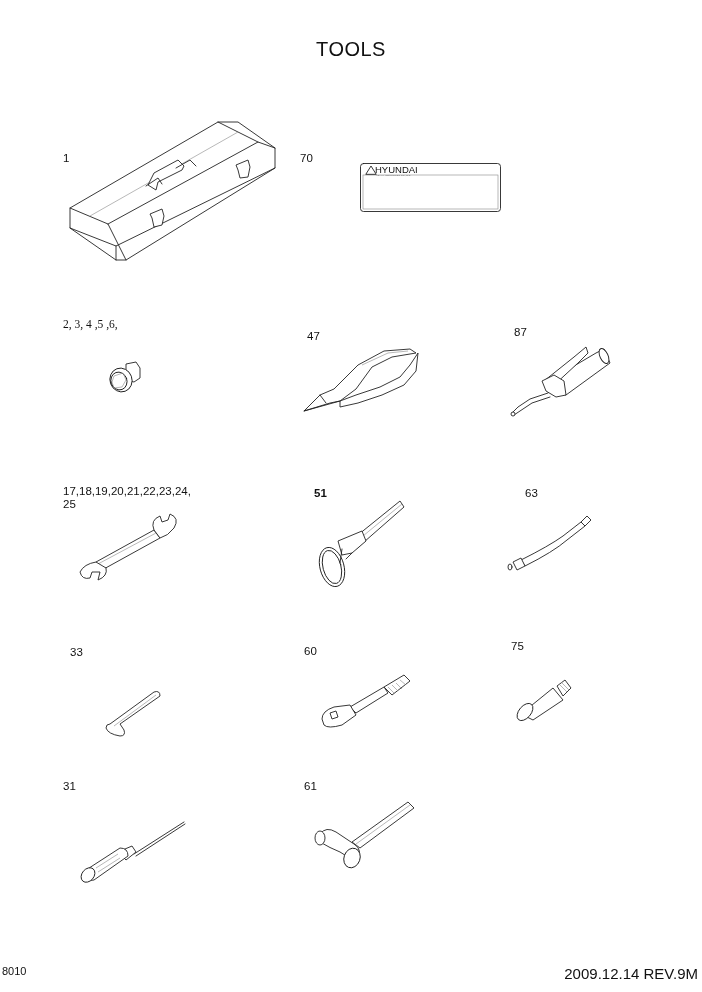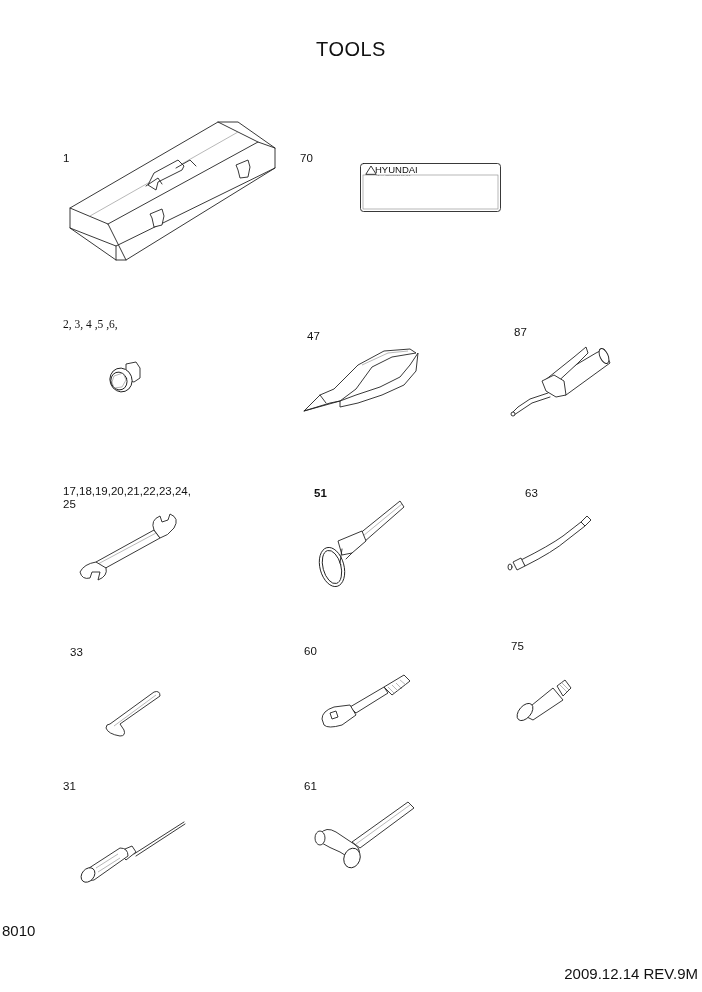--- a/index.html
+++ b/index.html
@@ -6,21 +6,21 @@
     body { width: 702px; height: 992px; position: relative; overflow: hidden;
            font-family: "Liberation Sans", sans-serif; color: #111; }
     .title { position: absolute; top: -1px; left: 0; width: 702px; text-align: center;
              font-size: 20px; letter-spacing: 0.5px; margin-top: 39px; }
     .label { position: absolute; font-size: 11.5px; line-height: 13px; white-space: pre; }
     .drawing { position: absolute; }
     .drawing svg { display: block; overflow: visible; }
     .ln { fill: none; stroke: #222; stroke-width: 0.9; stroke-linejoin: round; stroke-linecap: round; }
     .lt { fill: none; stroke: #888; stroke-width: 0.6; }
     .wf { fill: #fff; stroke: #222; stroke-width: 0.9; stroke-linejoin: round; }
-    .footer-left { position: absolute; left: 2px; top: 922px; font-size: 15px; }
+    .footer-left { position: absolute; left: 2px; top: 965px; font-size: 11px; }
     .footer-right { position: absolute; right: 4px; top: 965px; font-size: 15px; }
     .plate-text { font-family: "Liberation Sans", sans-serif; font-size: 9.5px; fill: #111; }
     .plate-sub { font-family: "Liberation Sans", sans-serif; font-size: 2.5px; fill: #777; }
   </style>
 </head>
 <body>
 
 <div class="title">TOOLS</div>
 
 <div class="label" style="left:63px; top:152px;">1</div>

